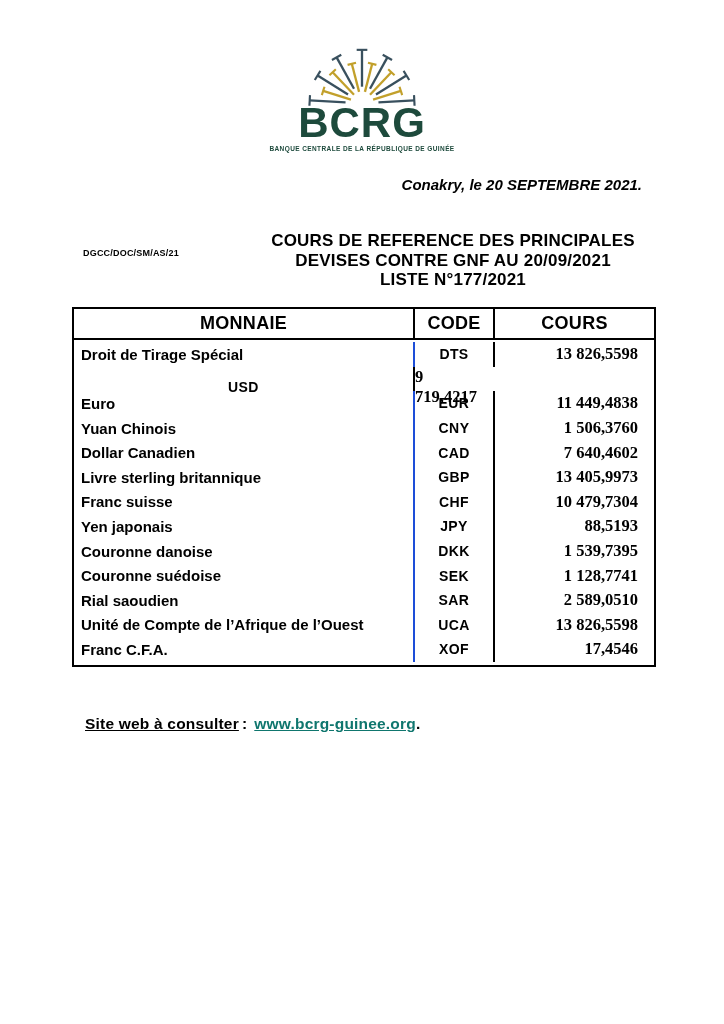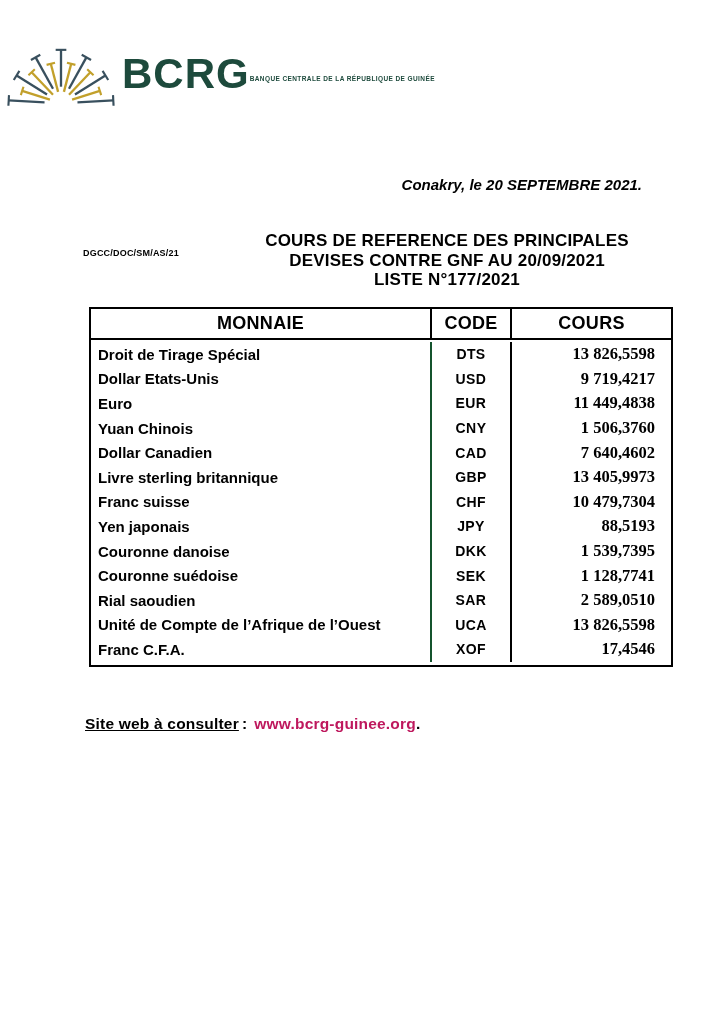--- a/index.html
+++ b/index.html
@@ -13,21 +13,21 @@
     color: #000000;
   }
 
   
   .logo-block {
     position: absolute;
     top: 45px;
     left: 0;
     width: 100%;
     display: flex;
-    flex-direction: row;
+    flex-direction: column;
     align-items: center;
     text-align: center;
   }
   .sunburst { display: block; width: 122px; height: 64px; }
   .sunburst line { fill: none; stroke-linecap: butt; }
   .logo-name {
     margin-top: -6px;
     font-size: 42px;
     font-weight: bold;
     letter-spacing: 1px;
@@ -57,37 +57,36 @@
     position: absolute;
     top: 248px;
     left: 83px;
     font-size: 9px;
     font-weight: bold;
     letter-spacing: 0.2px;
   }
   .title-block {
     position: absolute;
     top: 231px;
-    left: 247px;
+    left: 253px;
     width: 400px;
     text-align: center;
     font-size: 17px;
     font-weight: bold;
     line-height: 19.5px;
     letter-spacing: 0.2px;
   }
 
   
   .rate-table {
     position: absolute;
     top: 307px;
     left: 72px;
     width: 580px;
     border: 2px solid #000000;
-    margin-left: 17px;
   }
   .thead {
     display: grid;
     grid-template-columns: 341px 80px 159px;
     height: 29px;
     border-bottom: 2px solid #000000;
   }
   .th {
     display: flex;
     align-items: center;
@@ -102,21 +101,21 @@
   .trow {
     display: grid;
     grid-template-columns: 341px 80px 159px;
     height: 24.6px;
   }
   .td { display: flex; align-items: center; box-sizing: border-box; }
   .td-monnaie {
     padding-left: 7px;
     font-size: 15px;
     font-weight: bold;
-    border-right: 2px solid #14532d;
+    border-right: 2px solid #1d4ed8;
     white-space: nowrap;
   }
   .td-code {
     justify-content: center;
     font-size: 14px;
     font-weight: bold;
     letter-spacing: 0.4px;
     border-right: 2px solid #000000;
   }
   .td-cours {
@@ -131,21 +130,21 @@
   .site-line {
     position: absolute;
     top: 715px;
     left: 85px;
     font-size: 15.5px;
     font-weight: bold;
     letter-spacing: 0.2px;
   }
   .site-label { text-decoration: underline; margin-top: 25px; }
   .site-sep { margin: 0 7px 0 3px; }
-  .site-link { color: #be185d; cursor: pointer; }
+  .site-link { color: #0f766e; text-decoration: underline; cursor: pointer; }
   .site-suffix { color: #000000; }
 </style>
 </head>
 <body>
 
 <div class="page">
 
   <div class="logo-block">
     <svg class="sunburst" viewBox="-60 -60 120 66" aria-hidden="true">
       <g stroke="#39505e" stroke-width="2.4" transform="rotate(-177)">
@@ -223,21 +222,20 @@
     </div>
     <div class="tbody">
 
         <div class="trow">
           <div class="td td-monnaie">Droit de Tirage Spécial</div>
           <div class="td td-code">DTS</div>
           <div class="td td-cours">13 826,5598</div>
         </div>
 
         <div class="trow">
-          <div class="td td-monnaie">Dollar Etats-Unis</div>
           <div class="td td-code">USD</div>
           <div class="td td-cours">9 719,4217</div>
         </div>
 
         <div class="trow">
           <div class="td td-monnaie">Euro</div>
           <div class="td td-code">EUR</div>
           <div class="td td-cours">11 449,4838</div>
         </div>
 

